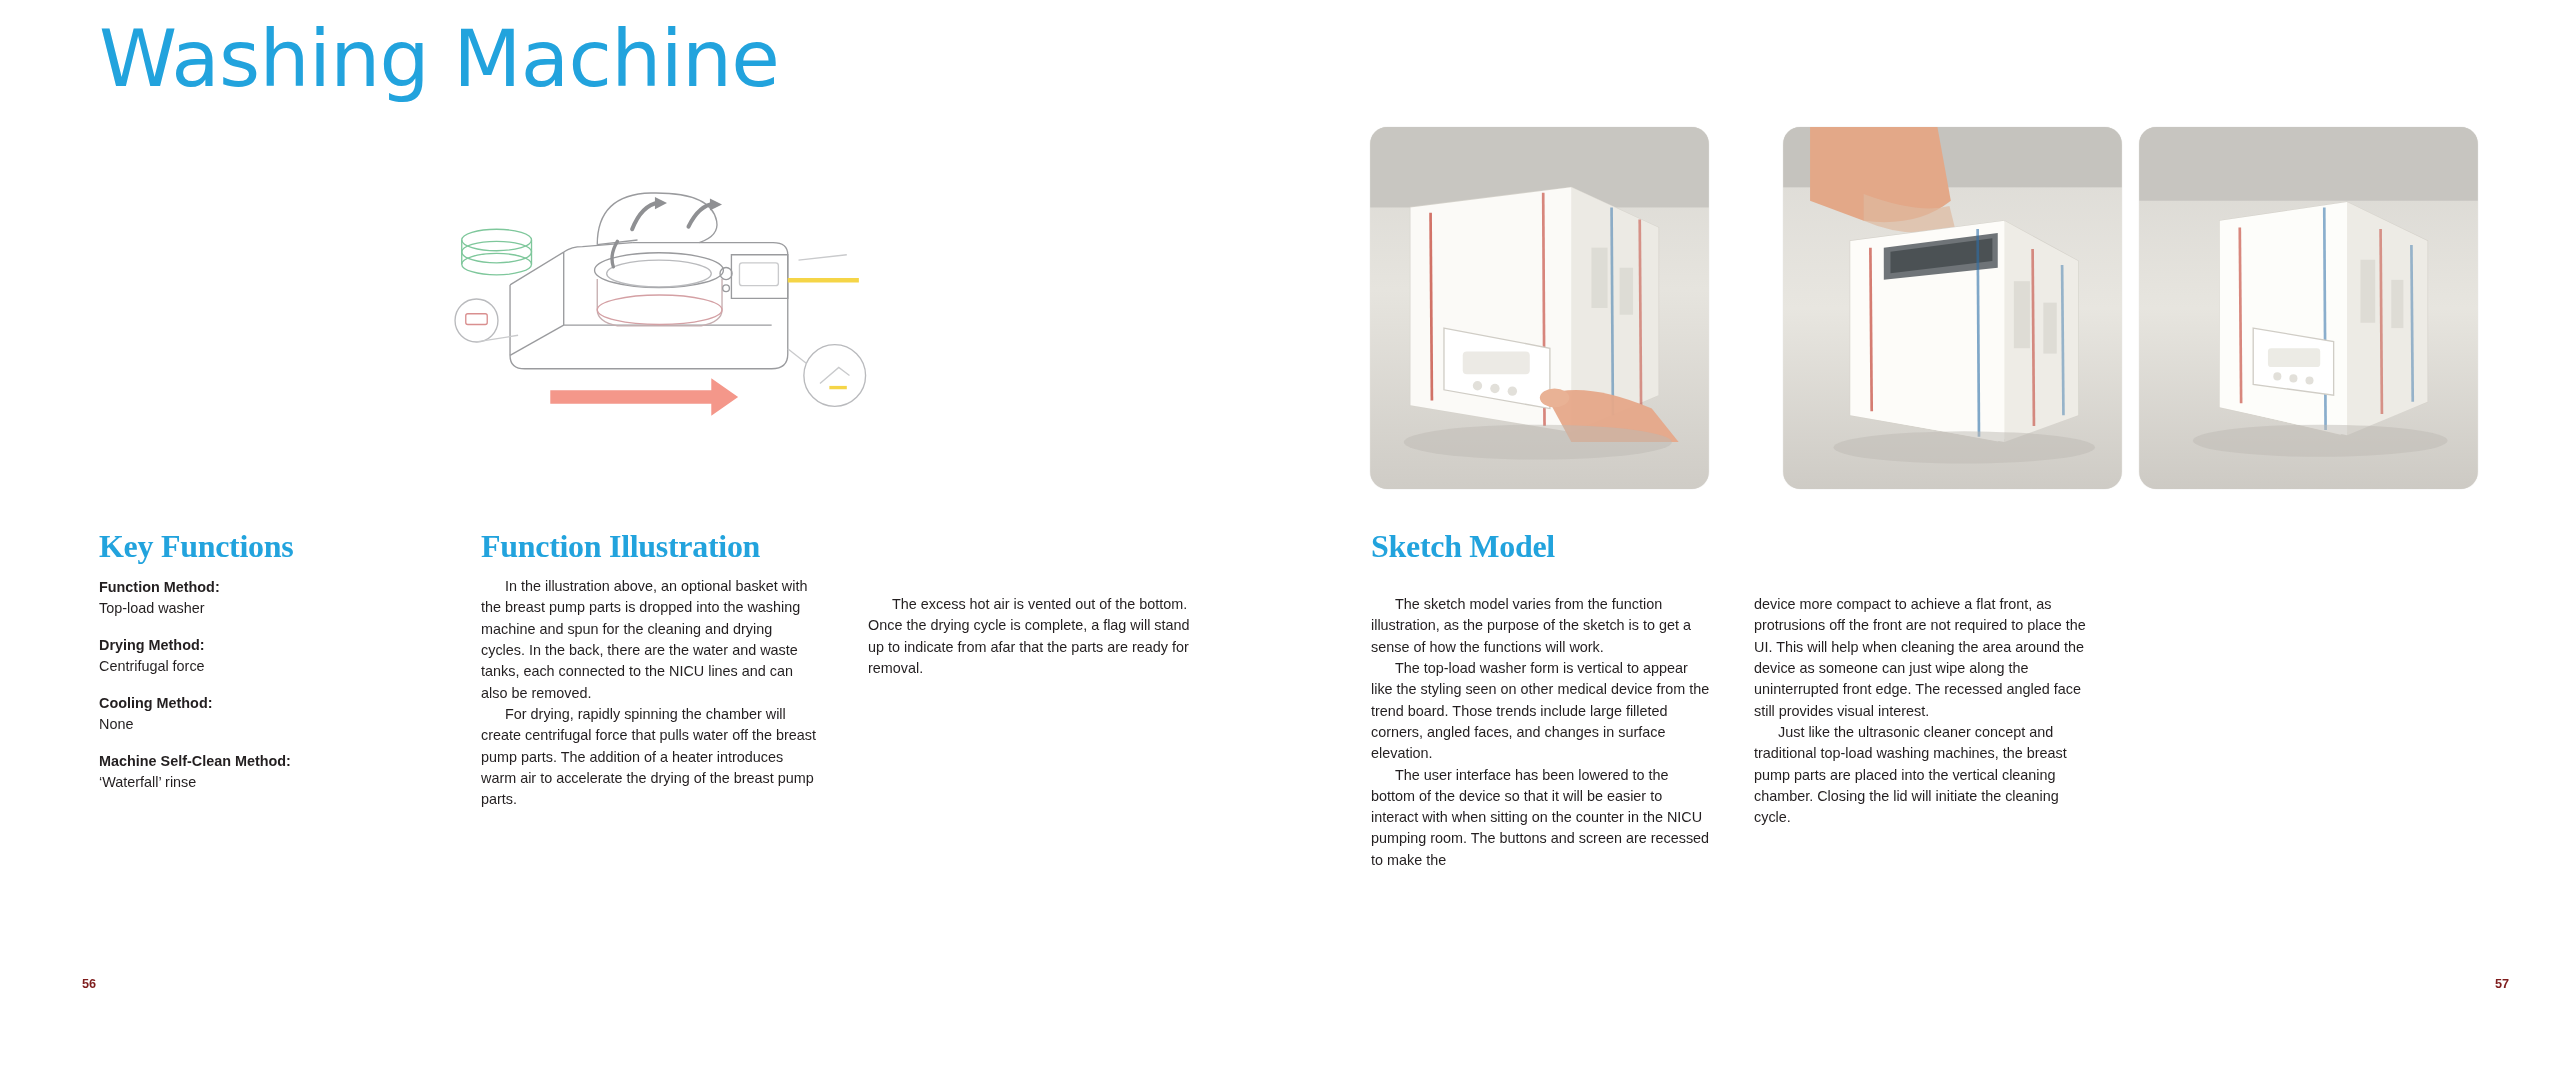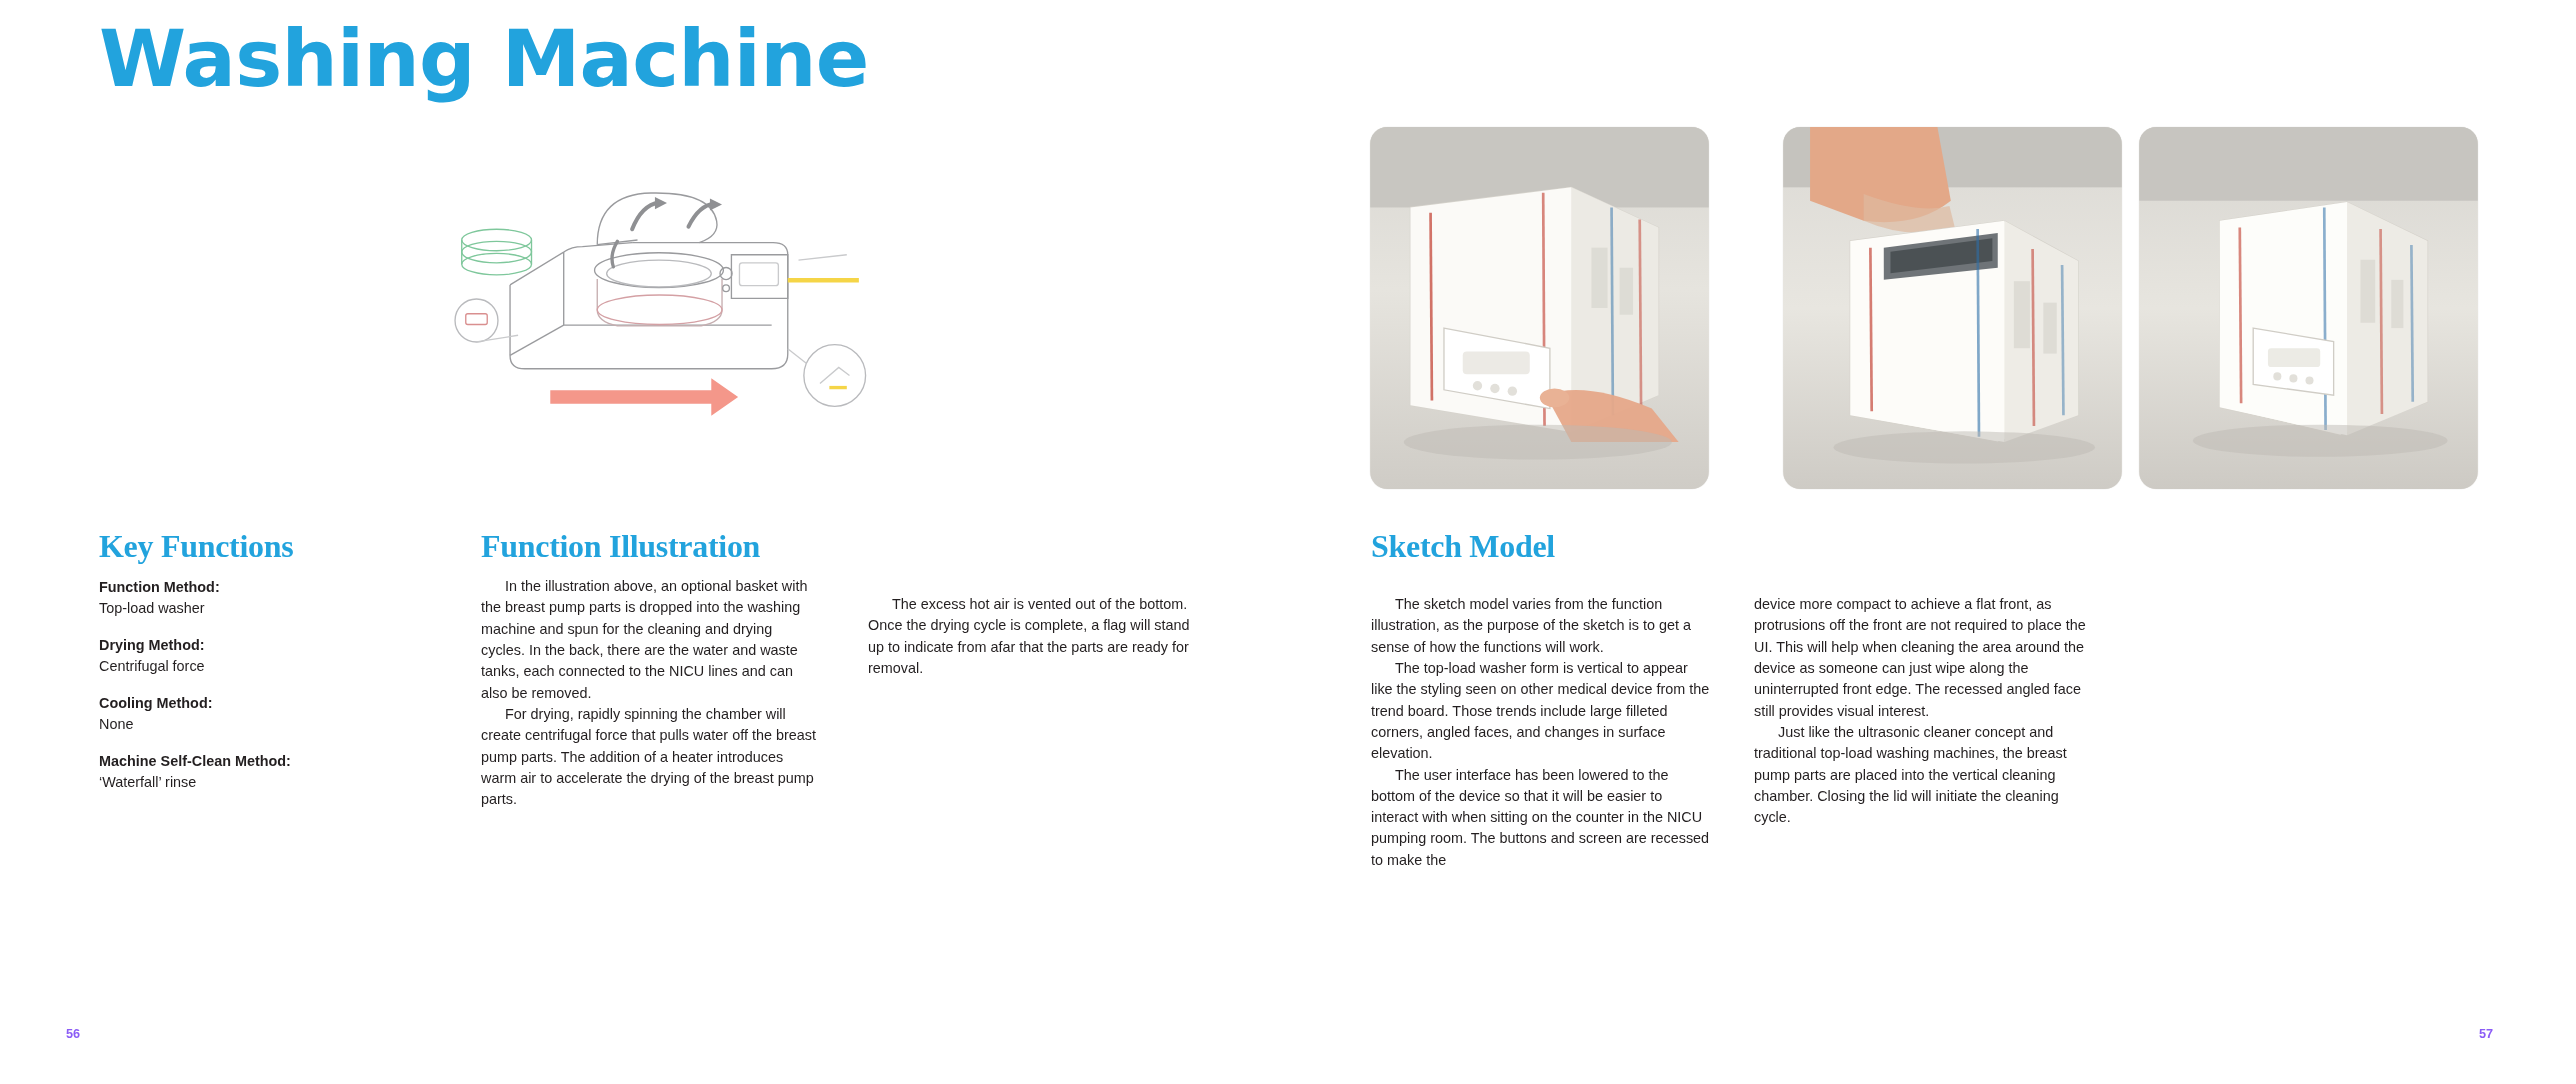--- a/index.html
+++ b/index.html
@@ -18,21 +18,21 @@
   .page {
     position: absolute;
     inset: 0;
   }
   
   .main-title {
     position: absolute;
     left: 99px;
     top: 20px;
     font-size: 79px;
-    font-weight: bold;
+    font-weight: normal;
     letter-spacing: -0.7px;
     color: #22a3dd;
     font-family: "DejaVu Sans", sans-serif;
     line-height: 1;
   }
   
   .section-heading {
     position: absolute;
     color: #22a3dd;
     font-family: Liberation Serif, serif;
@@ -93,22 +93,23 @@
     left: 1754px;
     top: 594px;
     width: 342px;
   }
 
   
   .page-number {
     position: absolute;
     font-size: 12.7px;
     font-weight: bold;
-    color: #8b5cf6;
-    top: 1027px;
+    color: #7f1d1d;
+    top: 977px;
+    margin-left: 16px;
   }
   #page-number-left { left: 66px; }
   #page-number-right { left: 2479px; }
 
   
   .photo {
     position: absolute;
     border-radius: 17.4px;
     overflow: hidden;
     background: #e9e7e2;

